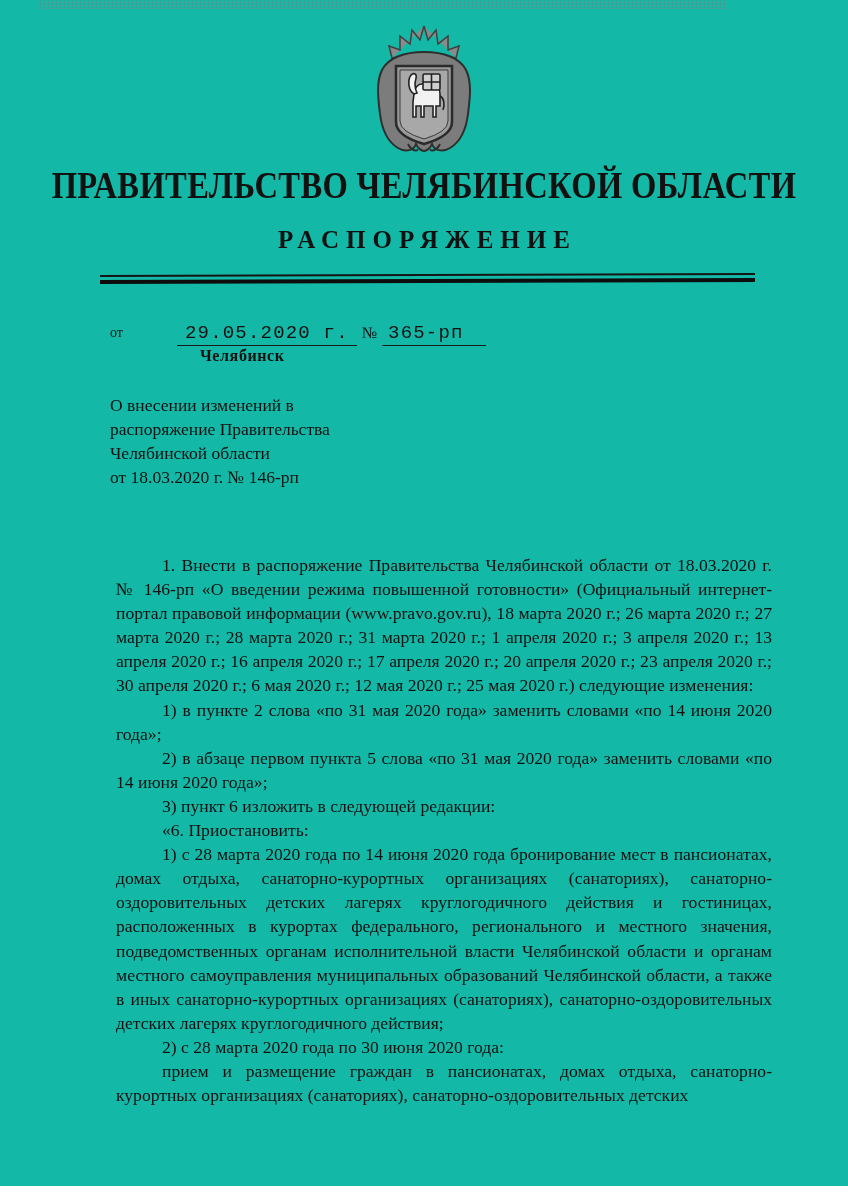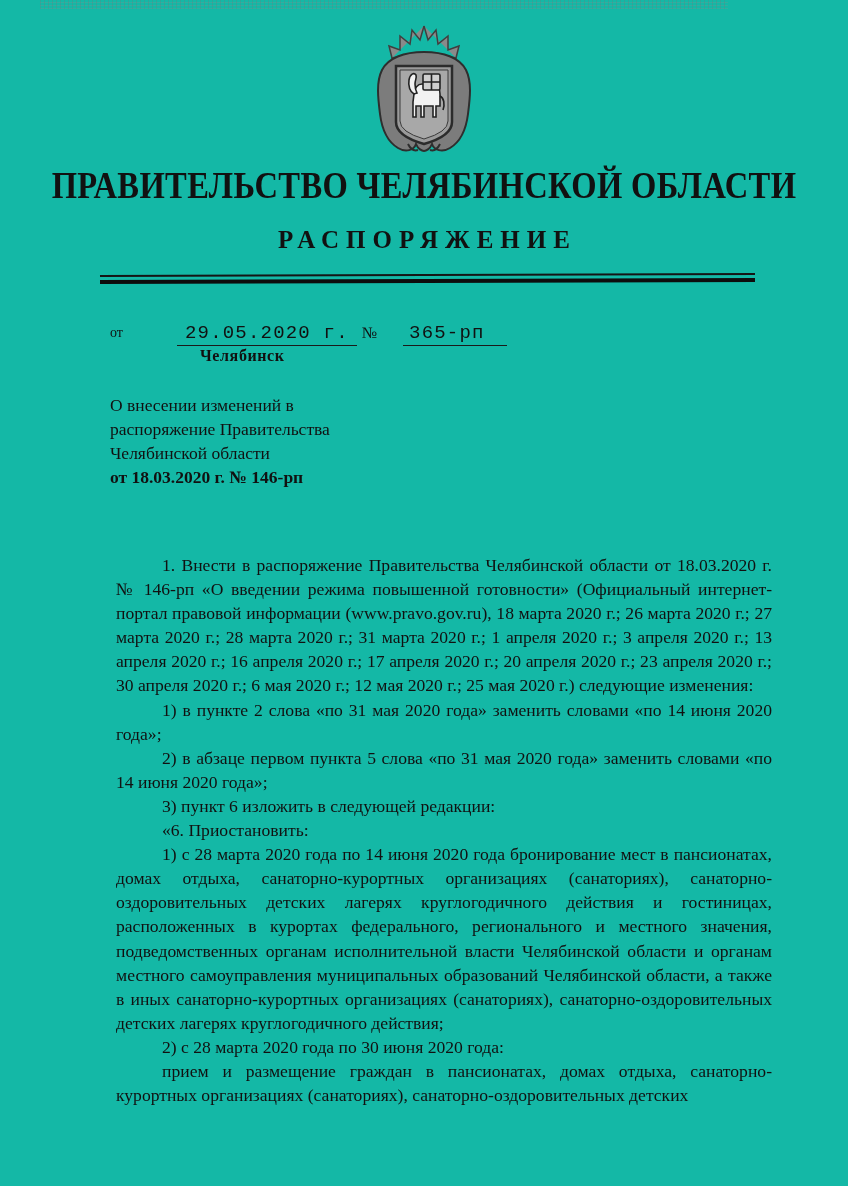--- a/index.html
+++ b/index.html
@@ -138,21 +138,20 @@
   .datenum .numero {
     font-family: "Liberation Serif", "DejaVu Serif", serif;
     font-size: 16px;
     padding: 0 5px 2px 5px;
   }
   .datenum .field-num {
     font-size: 19px;
     letter-spacing: 1.2px;
     border-bottom: 1.5px solid #1a1a1a;
     padding: 0 22px 1px 6px;
-    margin-left: 21px;
   }
 
   .city {
     position: absolute;
     top: 347px;
     left: 200px;
     font-family: "Liberation Serif", "DejaVu Serif", serif;
     font-size: 16px;
     font-weight: 700;
     letter-spacing: 0.6px;
@@ -166,21 +165,20 @@
     width: 300px;
     font-size: 17.5px;
     line-height: 1.38;
     text-align: justify;
     text-align-last: left;
     hyphens: none;
     margin-top: 8px;
   }
   .subject .last-line {
     text-align: right;
-    font-weight: bold;
   }
 
   
   .body-text {
     position: absolute;
     top: 553px;
     left: 116px;
     width: 656px;
     font-size: 17.6px;
     line-height: 24.1px;

